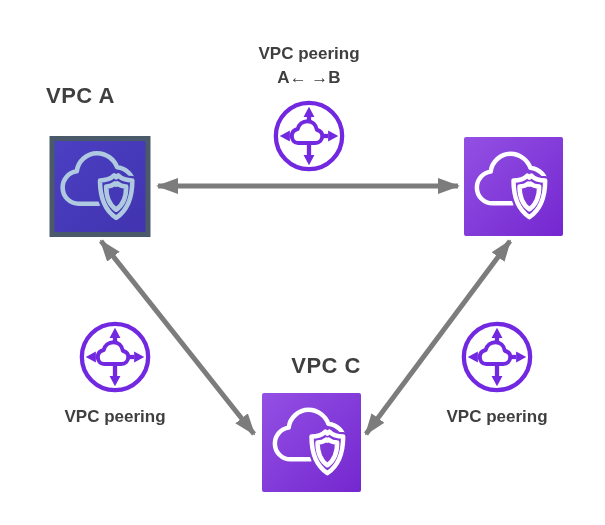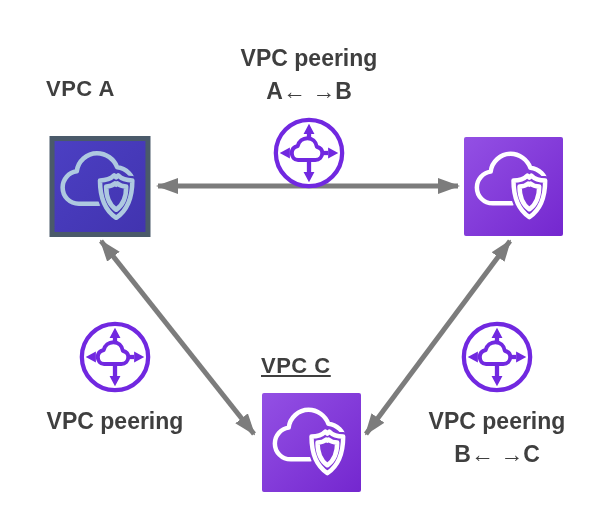--- a/index.html
+++ b/index.html
@@ -8,23 +8,23 @@
     width:605px;height:525px;
     background:var(--background,#fff);
     font-family:"Liberation Sans","DejaVu Sans",sans-serif;
     overflow:hidden;
   }
   .vpc-label{
     position:absolute;
     font-size:22px;font-weight:700;color:var(--text-gray,#3f3f3f);
     letter-spacing:.5px;white-space:nowrap;
   }
-  .label-a{left:46px;top:76px;width:106px;text-align:left;}
+  .label-a{left:46px;top:83px;width:106px;text-align:left;}
   .label-b{left:464px;top:96px;width:100px;text-align:center;}
-  .label-c{left:261px;top:353px;width:100px;text-align:left;text-decoration:underline;}
+  .label-c{left:261px;top:353px;width:100px;text-align:right;}
 
   .vpc-icon{position:absolute;}
   .icon-a{left:48px;top:136px;width:104px;height:101px;}
   .icon-b{left:464px;top:137px;width:99px;height:99px;}
   .icon-c{left:262px;top:392px;width:99px;height:101px;}
   .vpc-icon svg{display:block;width:100%;height:100%;}
 
   .glyph{fill:none;stroke-width:4.5;stroke-linecap:round;stroke-linejoin:round;}
   .vpc-purple .glyph{stroke:#ffffff;}
   .vpc-indigo .glyph{stroke:var(--vpc-a-glyph,#aec9e0);}
@@ -34,21 +34,21 @@
 
   .peer-group{
     position:absolute;width:156px;
     display:flex;flex-direction:column;align-items:center;
     color:var(--text-gray,#3f3f3f);
   }
   .peer-top{left:231px;top:42px;}
   .peer-bl{left:37px;top:318px;}
   .peer-br{left:419px;top:318px;}
   .peer-title,.peer-pair{
-    font-size:23px;font-weight:700;line-height:1.42;text-align:center;white-space:nowrap;
+    font-size:17px;font-weight:700;line-height:1.42;text-align:center;white-space:nowrap;
   }
   .peer-icon-svg{width:78px;height:78px;display:block;}
   .peer-top .peer-icon-svg{margin-top:7px;}
   .peer-bl .peer-icon-svg,.peer-br .peer-icon-svg{margin-bottom:9px;}
   .ring{fill:#fff;stroke:var(--accent-purple,#7128e0);stroke-width:5.5;}
   .parrow-line{stroke:var(--accent-purple,#7128e0);stroke-width:5.5;}
   .parrow-head{fill:var(--accent-purple,#7128e0);}
   .pcloud{fill:#fff;stroke:var(--accent-purple,#7128e0);stroke-width:5;stroke-linejoin:round;}
   .conn-line{stroke:var(--arrow-gray,#7c7c7c);stroke-width:5;}
   .defs-holder{position:absolute;width:0;height:0;}
@@ -152,16 +152,15 @@
       <polygon class="parrow-head" points="50,12.5 43,25.5 57,25.5"></polygon>
       <line class="parrow-line" x1="50" y1="50" x2="50" y2="74.5"></line>
       <polygon class="parrow-head" points="50,87.5 43,74.5 57,74.5"></polygon>
       <line class="parrow-line" x1="50" y1="50" x2="25.5" y2="50"></line>
       <polygon class="parrow-head" points="12.5,50 25.5,43 25.5,57"></polygon>
       <line class="parrow-line" x1="50" y1="50" x2="74.5" y2="50"></line>
       <polygon class="parrow-head" points="87.5,50 74.5,43 74.5,57"></polygon>
       <path class="pcloud" d="M58 59 H36 C31 59 28 55 28 50 C28 45.5 31 42 35.5 41 C37 35 42 31 48 31 C54 31 59 35 60 42 C64 43 67 46 67 50 C67 55 63.5 59 58 59 Z"></path>
     </svg>
     <div class="peer-title">VPC peering</div>
-    <div class="peer-pair">B← →C</div>
   </div>
 
 </div>
 
 </body></html>

